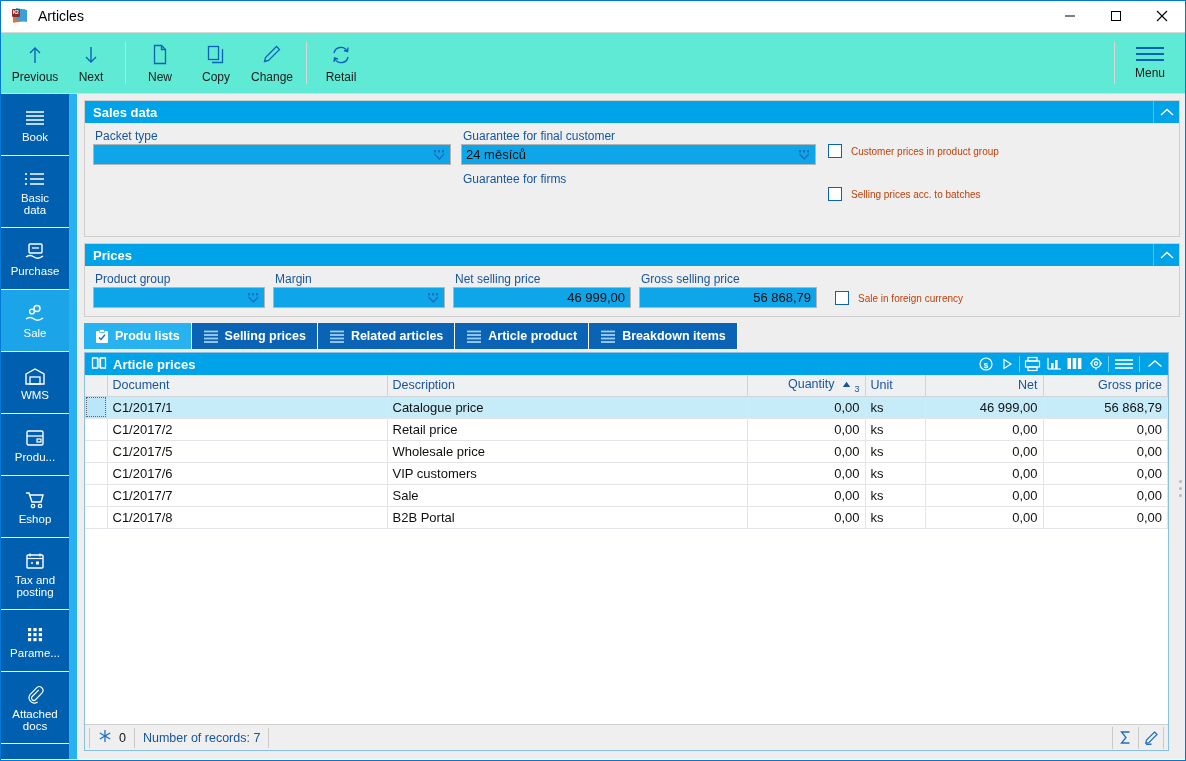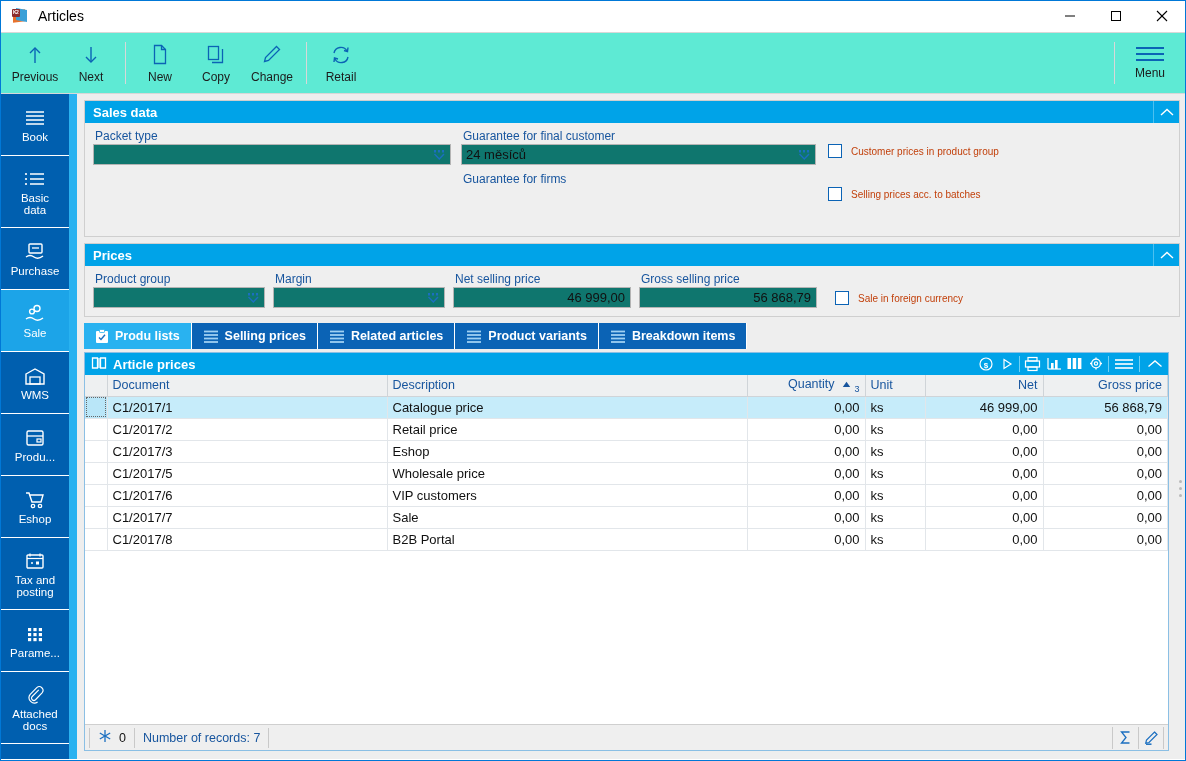--- a/index.html
+++ b/index.html
@@ -97,21 +97,21 @@
     position: absolute; right: 0; top: 0; width: 26px; height: 22px;
     display: flex; align-items: center; justify-content: center;
     border-left: 1px solid #4cc0f0;
   }
 
   .panel-body { padding: 6px 8px 8px 8px; background:#efefef; }
 
   .fld { display: flex; flex-direction: column; }
   .fld-label { font-size: 12px; color: #17559e; margin-bottom: 1px; padding-left: 2px; }
   .inp {
-    height: 21px; background: #0f766e; border: 1px solid #b4b4b4;
+    height: 21px; background: #0ea5e9; border: 1px solid #b4b4b4;
     display: flex; align-items: center; padding: 0 4px;
     font-size: 13px; color: #111;
   }
   .inp.num { justify-content: flex-end; padding-right: 5px; }
   .inp .val { flex: 1 1 auto; }
   .drop {
     width: 14px; height: 14px; flex: none; margin-left: auto;
     display: flex; align-items: center; justify-content: center;
   }
   .chk-row { display: flex; align-items: center; gap: 9px; }
@@ -581,21 +581,21 @@
           <span class="ticon">
             <svg width="16" height="14" viewBox="0 0 16 14">
                 <g stroke="#9fd0f2" stroke-width="1.8">
                   <line x1="1" y1="2.5" x2="15" y2="2.5"></line>
                   <line x1="1" y1="6" x2="15" y2="6"></line>
                   <line x1="1" y1="9.5" x2="15" y2="9.5"></line>
                   <line x1="1" y1="13" x2="15" y2="13"></line>
                 </g>
               </svg>
           </span>
-          <span>Product variants</span>
+          <span>Article product</span>
         </div>
         <div class="tab">
           <span class="ticon">
             <svg width="16" height="14" viewBox="0 0 16 14">
                 <g stroke="#9fd0f2" stroke-width="1.8">
                   <line x1="1" y1="2.5" x2="15" y2="2.5"></line>
                   <line x1="1" y1="6" x2="15" y2="6"></line>
                   <line x1="1" y1="9.5" x2="15" y2="9.5"></line>
                   <line x1="1" y1="13" x2="15" y2="13"></line>
                 </g>
@@ -724,29 +724,20 @@
                 <td class="marker"></td>
                 <td>C1/2017/2</td>
                 <td>Retail price</td>
                 <td class="r">0,00</td>
                 <td>ks</td>
                 <td class="r">0,00</td>
                 <td class="r">0,00</td>
               </tr>
               <tr>
                 <td class="marker"></td>
-                <td>C1/2017/3</td>
-                <td>Eshop</td>
-                <td class="r">0,00</td>
-                <td>ks</td>
-                <td class="r">0,00</td>
-                <td class="r">0,00</td>
-              </tr>
-              <tr>
-                <td class="marker"></td>
                 <td>C1/2017/5</td>
                 <td>Wholesale price</td>
                 <td class="r">0,00</td>
                 <td>ks</td>
                 <td class="r">0,00</td>
                 <td class="r">0,00</td>
               </tr>
               <tr>
                 <td class="marker"></td>
                 <td>C1/2017/6</td>

